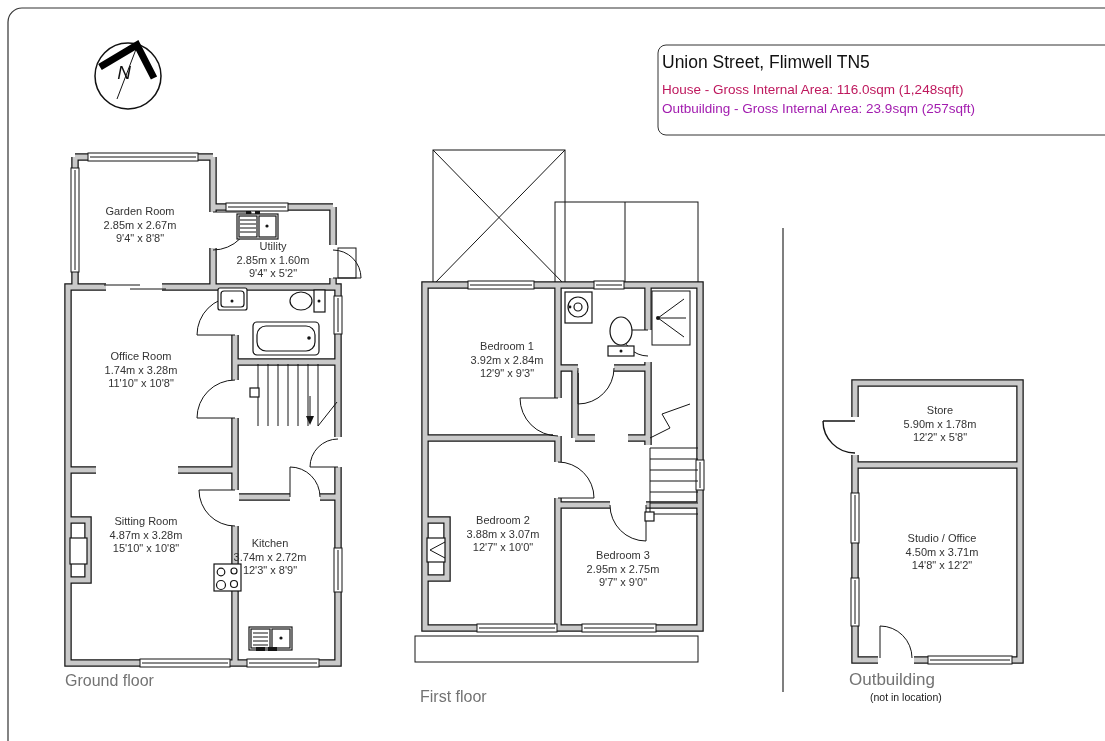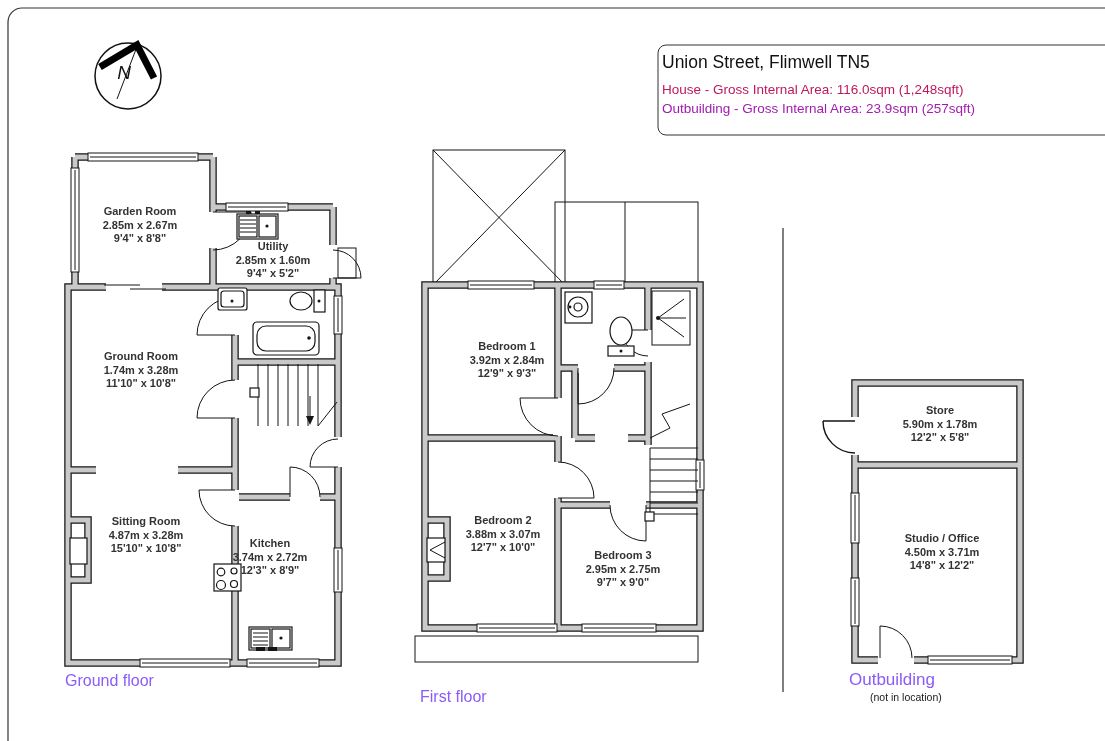--- a/index.html
+++ b/index.html
@@ -15,24 +15,24 @@
   .win{fill:#ffffff;stroke:#141414;stroke-width:1;}
   .tl{fill:none;stroke:#141414;stroke-width:1;}
   .arc{fill:none;stroke:#141414;stroke-width:1;}
   .fx{fill:#ffffff;stroke:#141414;stroke-width:1.2;}
   .roof{fill:none;stroke:#141414;stroke-width:1;}
   .blk{fill:#141414;stroke:none;}
   .pb{fill:none;stroke:#333;stroke-width:1.2;}
   .cmp{fill:none;stroke:#111;stroke-width:1.5;}
   .room-label{
     position:absolute;transform:translateX(-50%);text-align:center;
-    font-size:11px;line-height:13.5px;color:#333;white-space:nowrap;font-weight:bold;
+    font-size:11px;line-height:13.5px;color:#333;white-space:nowrap;
   }
   .room-label span{display:block;}
-  .floor-label{position:absolute;font-size:16px;color:#8b5cf6;}
+  .floor-label{position:absolute;font-size:16px;color:#737373;}
   .sub-label{position:absolute;font-size:10.5px;color:#1a1a1a;margin-left:21px;}
   .hdr-title{position:absolute;left:662px;top:52px;font-size:17.5px;color:#111;}
   .hdr-line1{position:absolute;left:662px;top:82px;font-size:13.5px;color:#be185d;}
   .hdr-line2{position:absolute;left:662px;top:101px;font-size:13.5px;color:#a21caf;}
   .compass-n{position:absolute;left:112px;top:62px;width:24px;text-align:center;
     font-style:italic;font-size:19px;color:#111;}
 </style>
 </head>
 <body>
 
@@ -257,21 +257,21 @@
     <span>Garden Room</span>
     <span>2.85m x 2.67m</span>
     <span>9'4" x 8'8"</span>
   </div>
   <div class="room-label" style="left:273px;top:240px">
     <span>Utility</span>
     <span>2.85m x 1.60m</span>
     <span>9'4" x 5'2"</span>
   </div>
   <div class="room-label" style="left:141px;top:350px">
-    <span>Ground Room</span>
+    <span>Office Room</span>
     <span>1.74m x 3.28m</span>
     <span>11'10" x 10'8"</span>
   </div>
   <div class="room-label" style="left:146px;top:515px">
     <span>Sitting Room</span>
     <span>4.87m x 3.28m</span>
     <span>15'10" x 10'8"</span>
   </div>
   <div class="room-label" style="left:270px;top:537px">
     <span>Kitchen</span>

